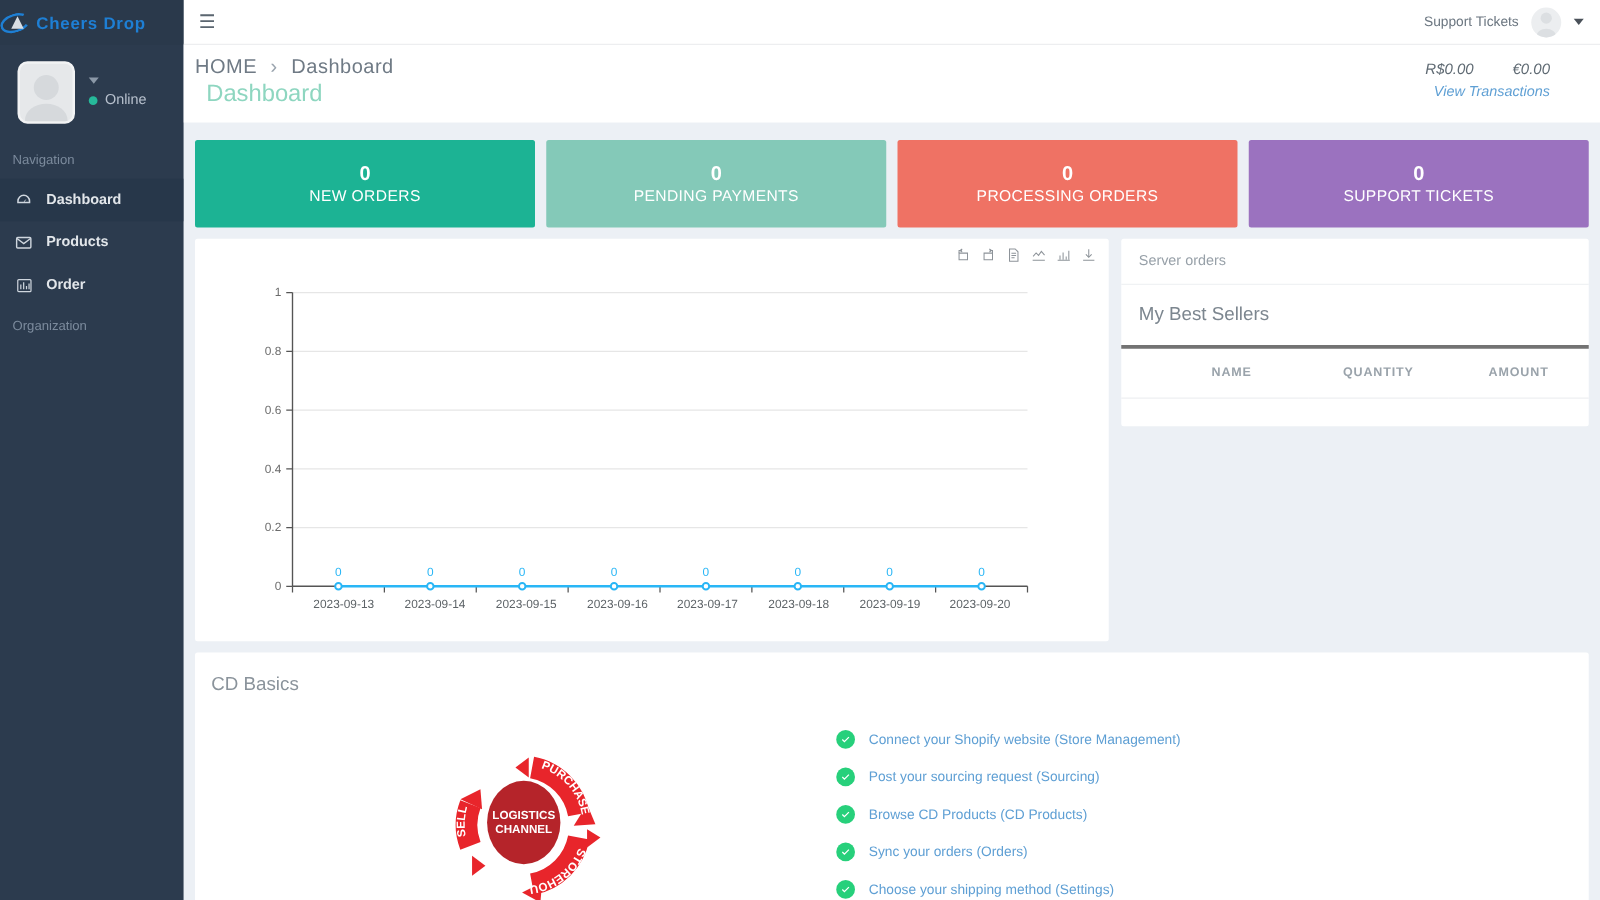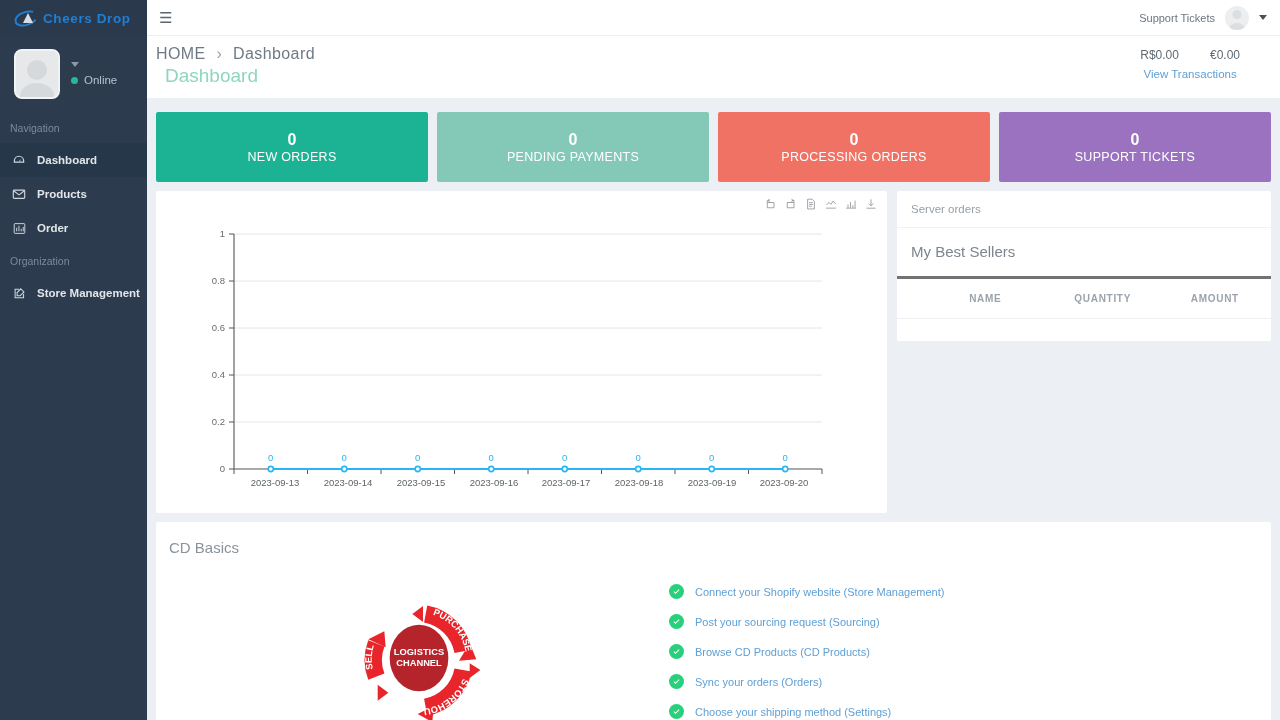--- a/index.html
+++ b/index.html
@@ -12,21 +12,21 @@
   .app { position: relative; width: 1280px; height: 720px; }
 
   
   .sidebar {
     position: absolute; left: 0; top: 0;
     width: 147px; height: 720px;
     background: #2c3b4e;
   }
   .logo-bar {
     height: 36px; background: #2a394b;
-    display: flex; align-items: center; padding-left: 14px;
+    display: flex; align-items: center; 
   }
   .logo-mark {
     width: 24px; height: 15px; margin-right: 5px;
     position: relative; flex: none;
   }
   .logo-mark .ring {
     position: absolute; left: 0; top: 0;
     width: 24px; height: 15px;
     border: 2.5px solid #1e7fd4; border-radius: 50%;
     border-right-color: transparent;
@@ -137,21 +137,21 @@
     background: #fff; height: 62px; position: relative;
     padding: 9px 0 0 9px;
   }
   .crumbs { font-size: 16px; color: #6f7a85; letter-spacing: .4px; }
   .crumbs .sep { margin: 0 6px; color: #9aa4ae; }
   .crumbs .c1 { cursor: pointer; }
   .page-title {
     font-size: 19px; color: #8ed6c0; margin-left: 9px; margin-top: 2px;
   }
   .head-right {
-    position: absolute; right: 40px; top: 12px; text-align: center;
+    position: absolute; right: 40px; top: 12px; text-align: right; font-style: italic;
   }
   .money-row { display: flex; gap: 31px; justify-content: flex-end; }
   .money { font-size: 12px; color: #5f6a73; }
   .view-tx {
     font-size: 11.5px; color: #5e9fd4; margin-top: 6px; cursor: pointer;
   }
 
   
   .stats {
     display: flex; gap: 9px; padding: 14px 9px 0 9px;
@@ -278,29 +278,20 @@
             <rect x="1.5" y="2" width="13" height="12" rx="1"></rect>
             <path d="M4.5 11.5V7M7.3 11.5V4.6M10.1 11.5V8.4M12.6 11.5V6"></path>
           </svg>
       </span>
       <span>Order</span>
     </div>
 
 
     <div class="nav-head">Organization</div>
 
-    <div class="nav-item">
-      <span class="nav-ico">
-        <svg width="13" height="13" viewBox="0 0 16 16" fill="none" stroke="currentColor" stroke-width="1.3">
-            <path d="M13 8.6v4.6H2.6V2.8h4.8"></path>
-            <path d="M9.6 2.2l3.9 3.9-4.6 4.6-3.9-.1.1-3.8z"></path>
-          </svg>
-      </span>
-      <span>Store Management</span>
-    </div>
   </div>
 
   <div class="topbar">
     <div class="burger">☰</div>
     <div class="topbar-right">
       <div class="support-link">Support Tickets</div>
       <div class="top-avatar">
           <div class="h"></div>
           <div class="b"></div>
         </div>

